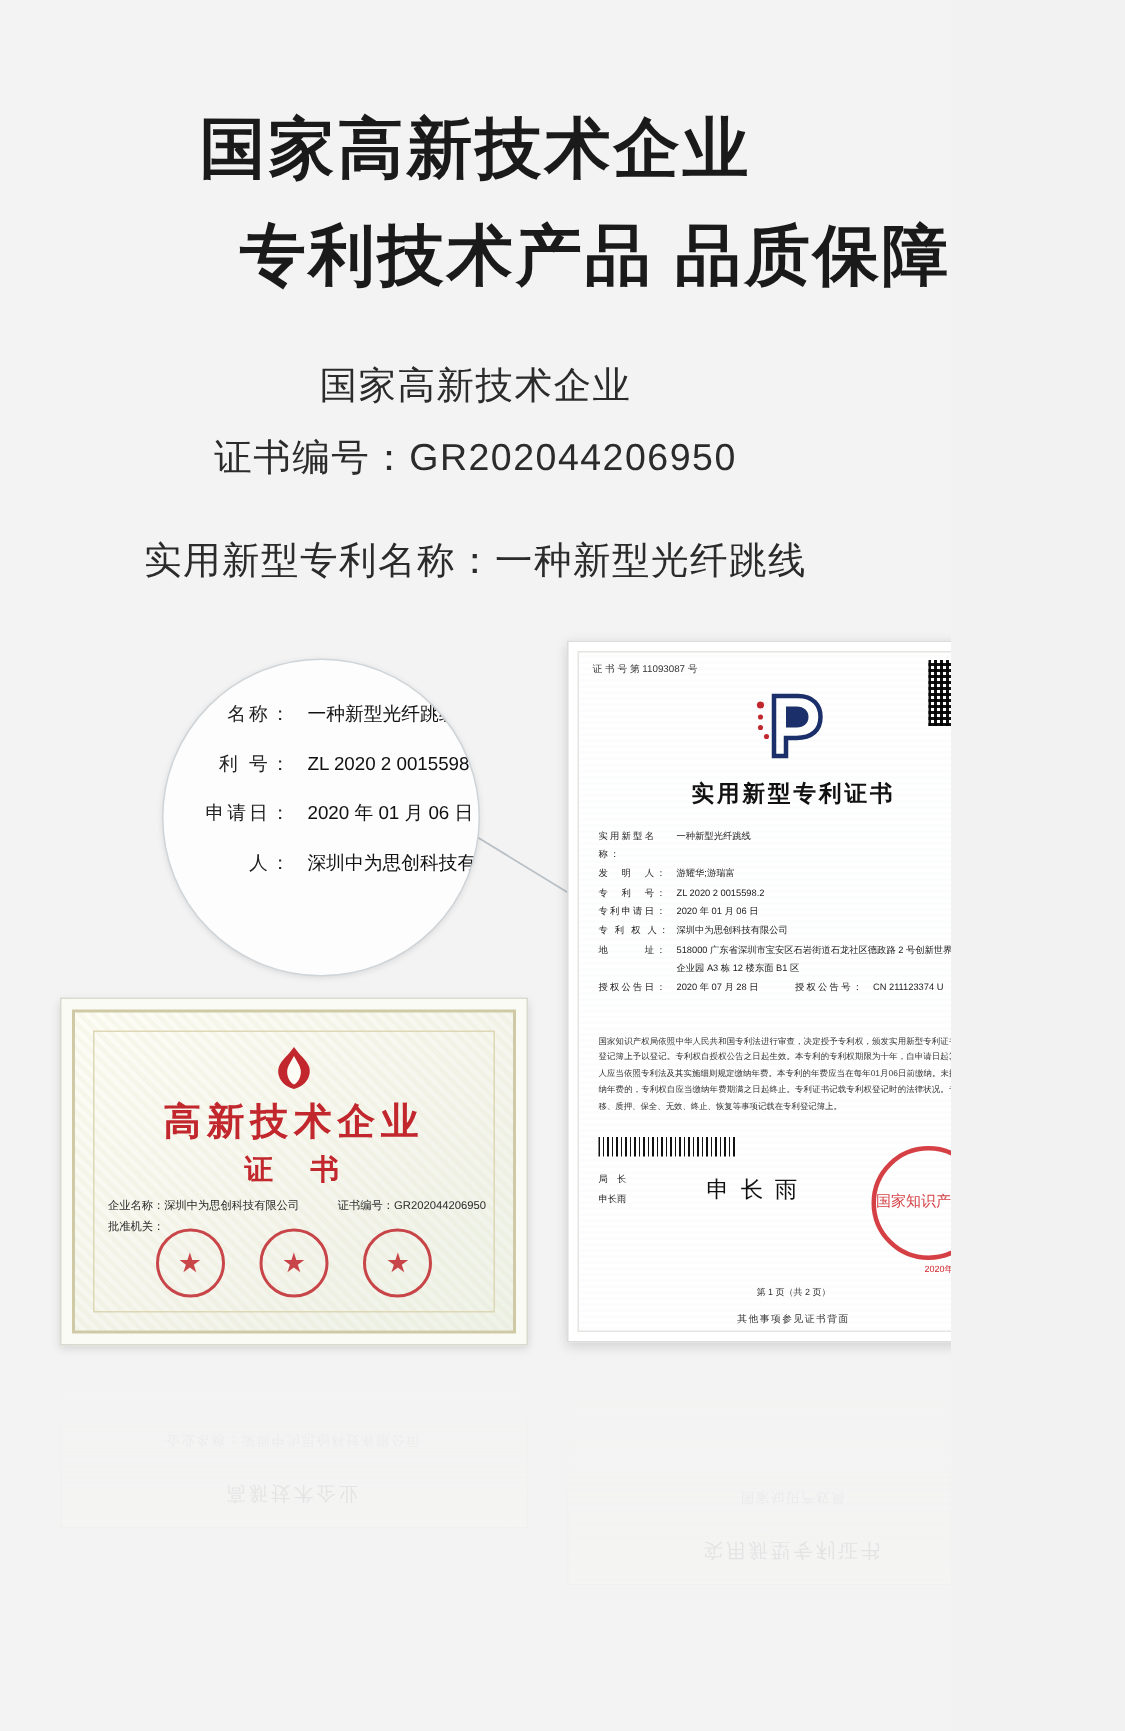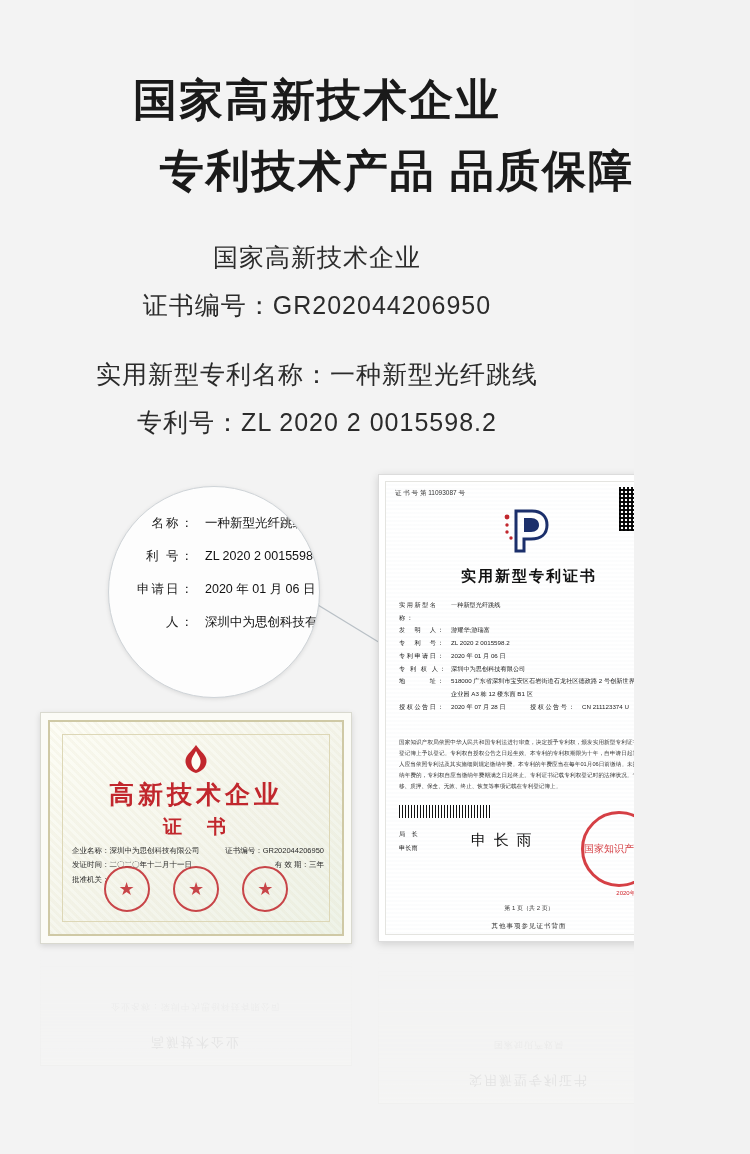--- a/index.html
+++ b/index.html
@@ -395,21 +395,20 @@
 
   <div class="headings">
     <div class="h1">国家高新技术企业</div>
     <div class="h2">专利技术产品  品质保障</div>
   </div>
 
   <div class="sublines">
     <div class="sub">国家高新技术企业</div>
     <div class="sub">证书编号：GR202044206950</div>
     <div class="sub gap">实用新型专利名称：一种新型光纤跳线</div>
-    <div class="sub">专利号：ZL 2020 2 0015598.2</div>
   </div>
 
   <div class="photos">
 
     <svg class="connector" viewBox="0 0 110 70">
       <line x1="0" y1="0" x2="108" y2="66" stroke="#b9c0c6" stroke-width="1.2"></line>
     </svg>
 
     <div class="magnifier">
       <div class="mag-rows">
@@ -441,24 +440,20 @@
           <path d="M17 7 C15 11 13 13 12.5 16.5 C12 21 14.5 25 17 26 C19.5 25 22 21 21.5 16.5 C21 13 19 11 17 7 Z" fill="#fdfdf5"></path>
         </svg>
 
         <div class="cl-title">高新技术企业</div>
         <div class="cl-sub">证　书</div>
 
         <div class="cl-fields">
           <div class="cl-row">
             <span><span>企业名称：</span><span>深圳中为思创科技有限公司</span></span>
             <span><span>证书编号：</span><span>GR202044206950</span></span>
-          </div>
-          <div class="cl-row">
-            <span><span>发证时间：</span><span>二〇二〇年十二月十一日</span></span>
-            <span><span>有 效 期：</span><span>三年</span></span>
           </div>
           <div class="cl-row">
             <span>批准机关：</span>
           </div>
         </div>
 
         <div class="cl-seals">
           <div class="seal">★</div>
           <div class="seal">★</div>
           <div class="seal">★</div>

